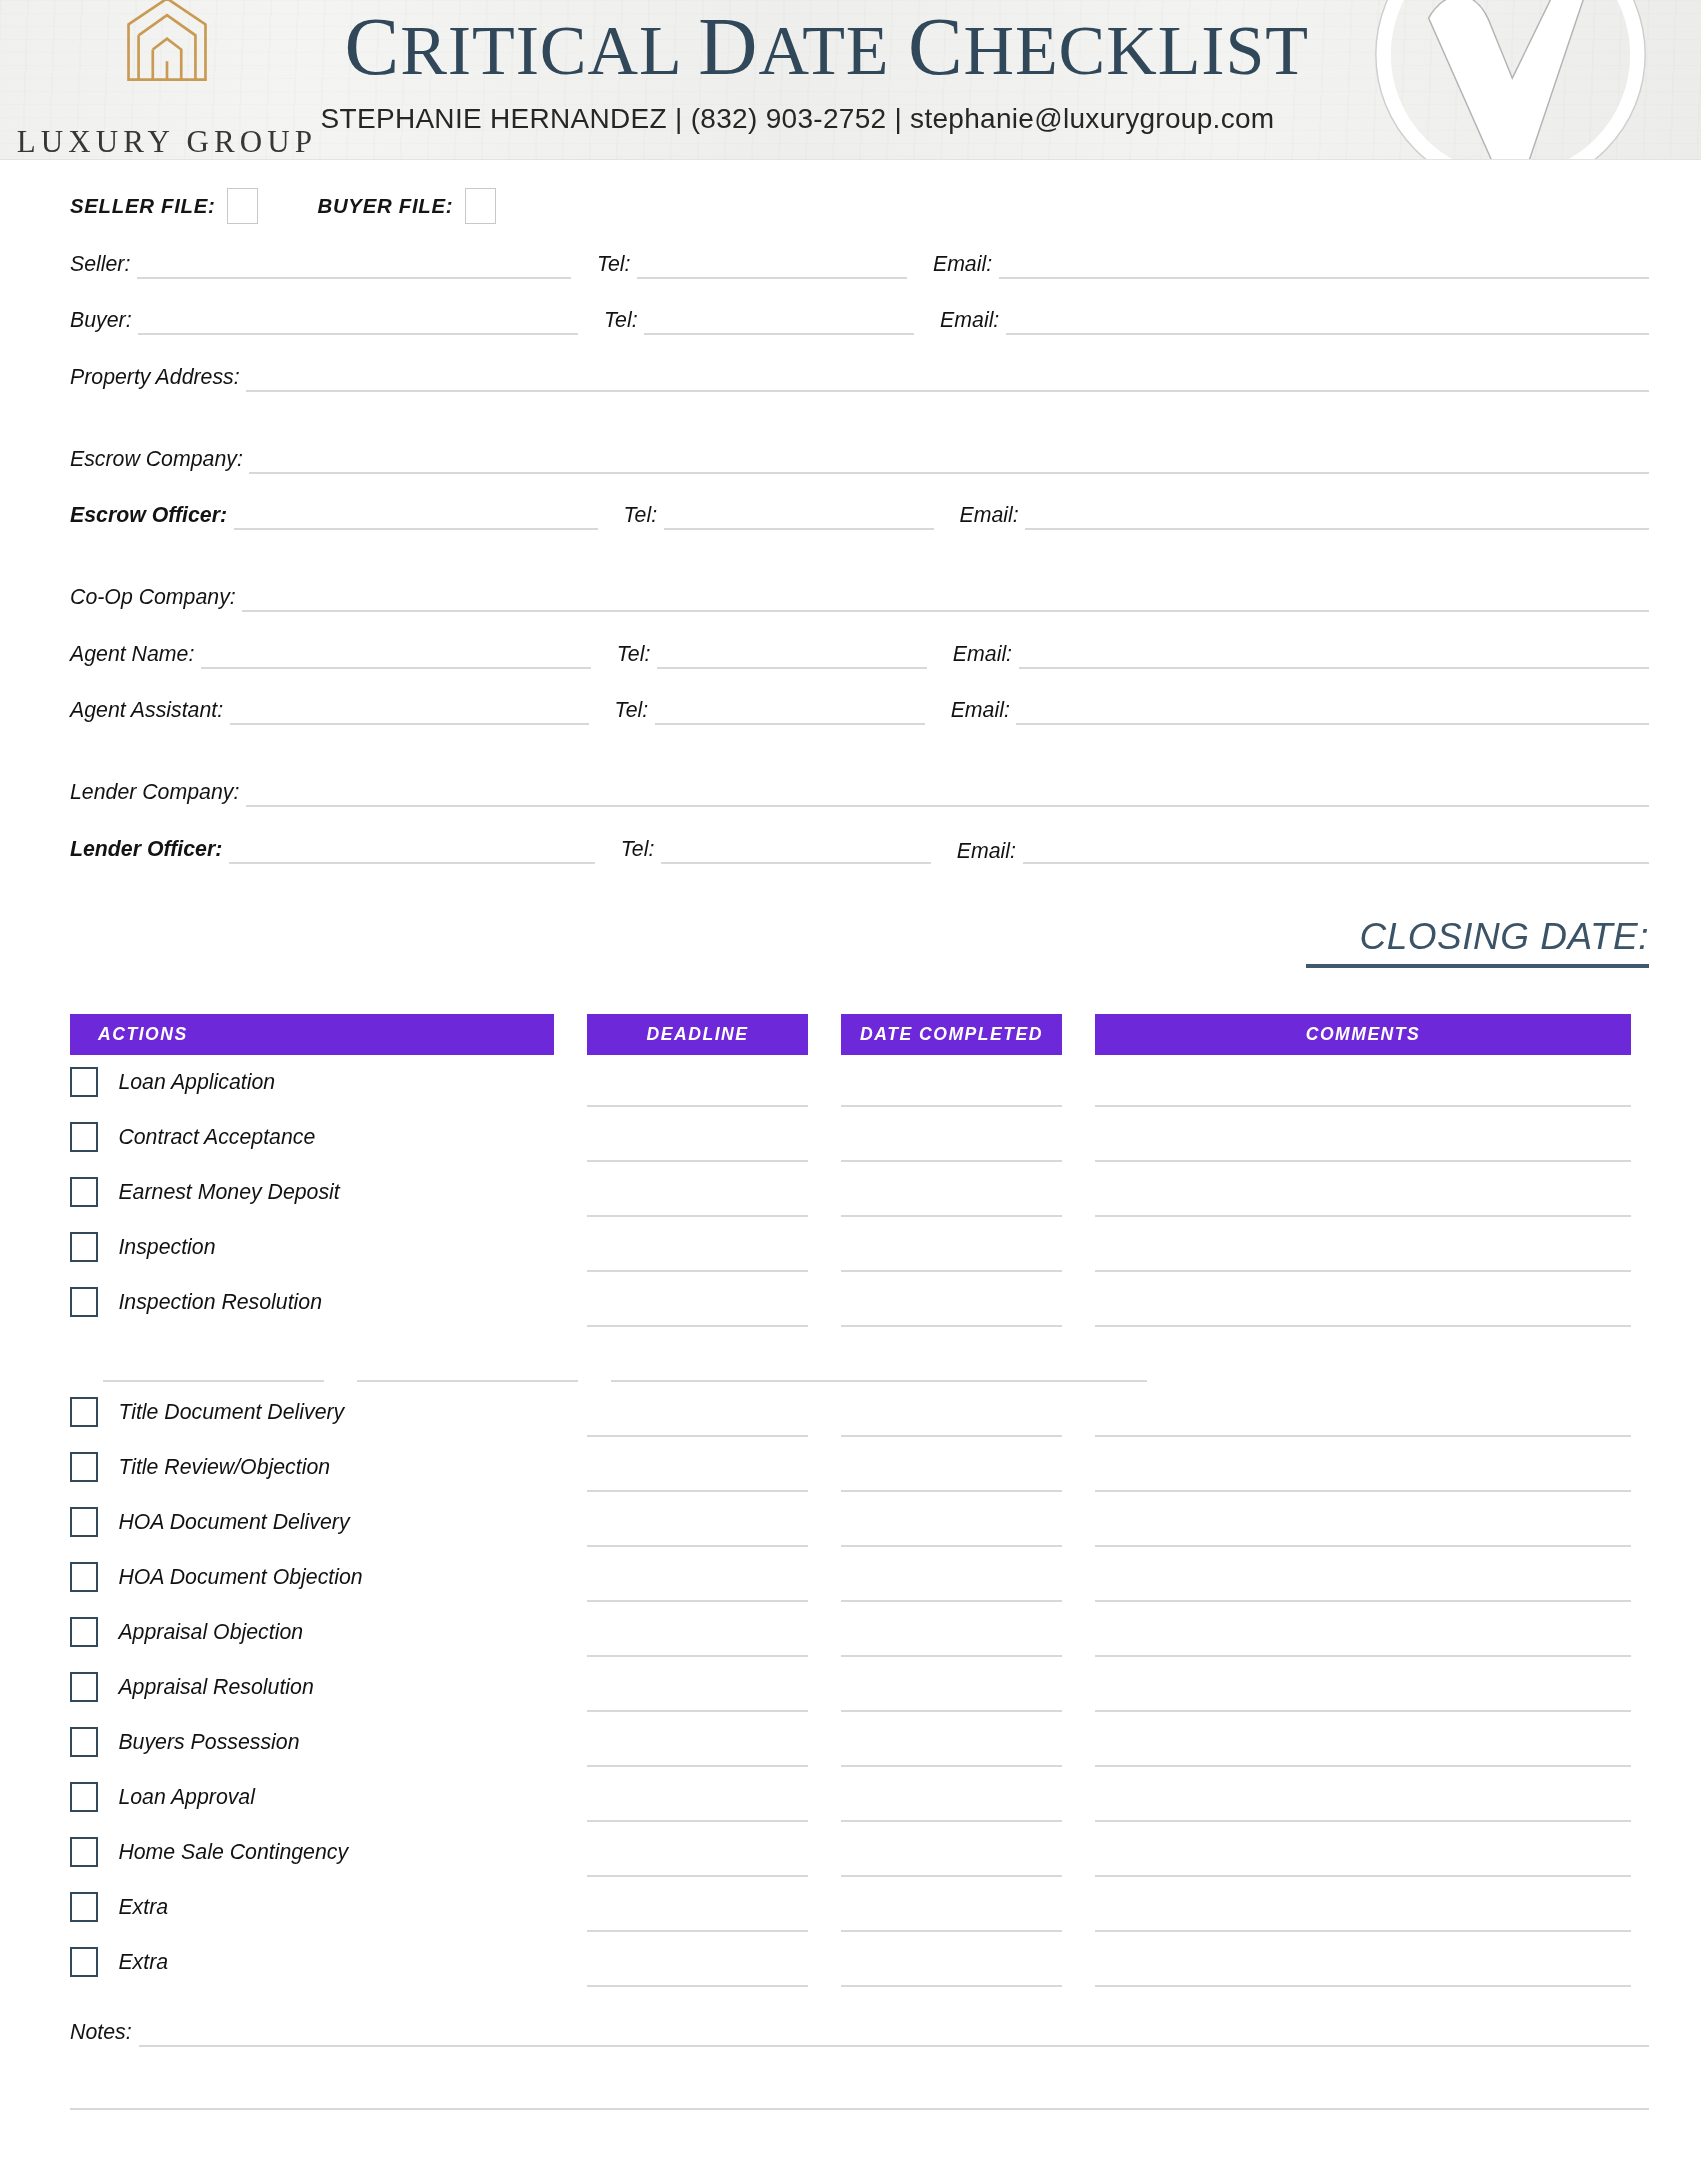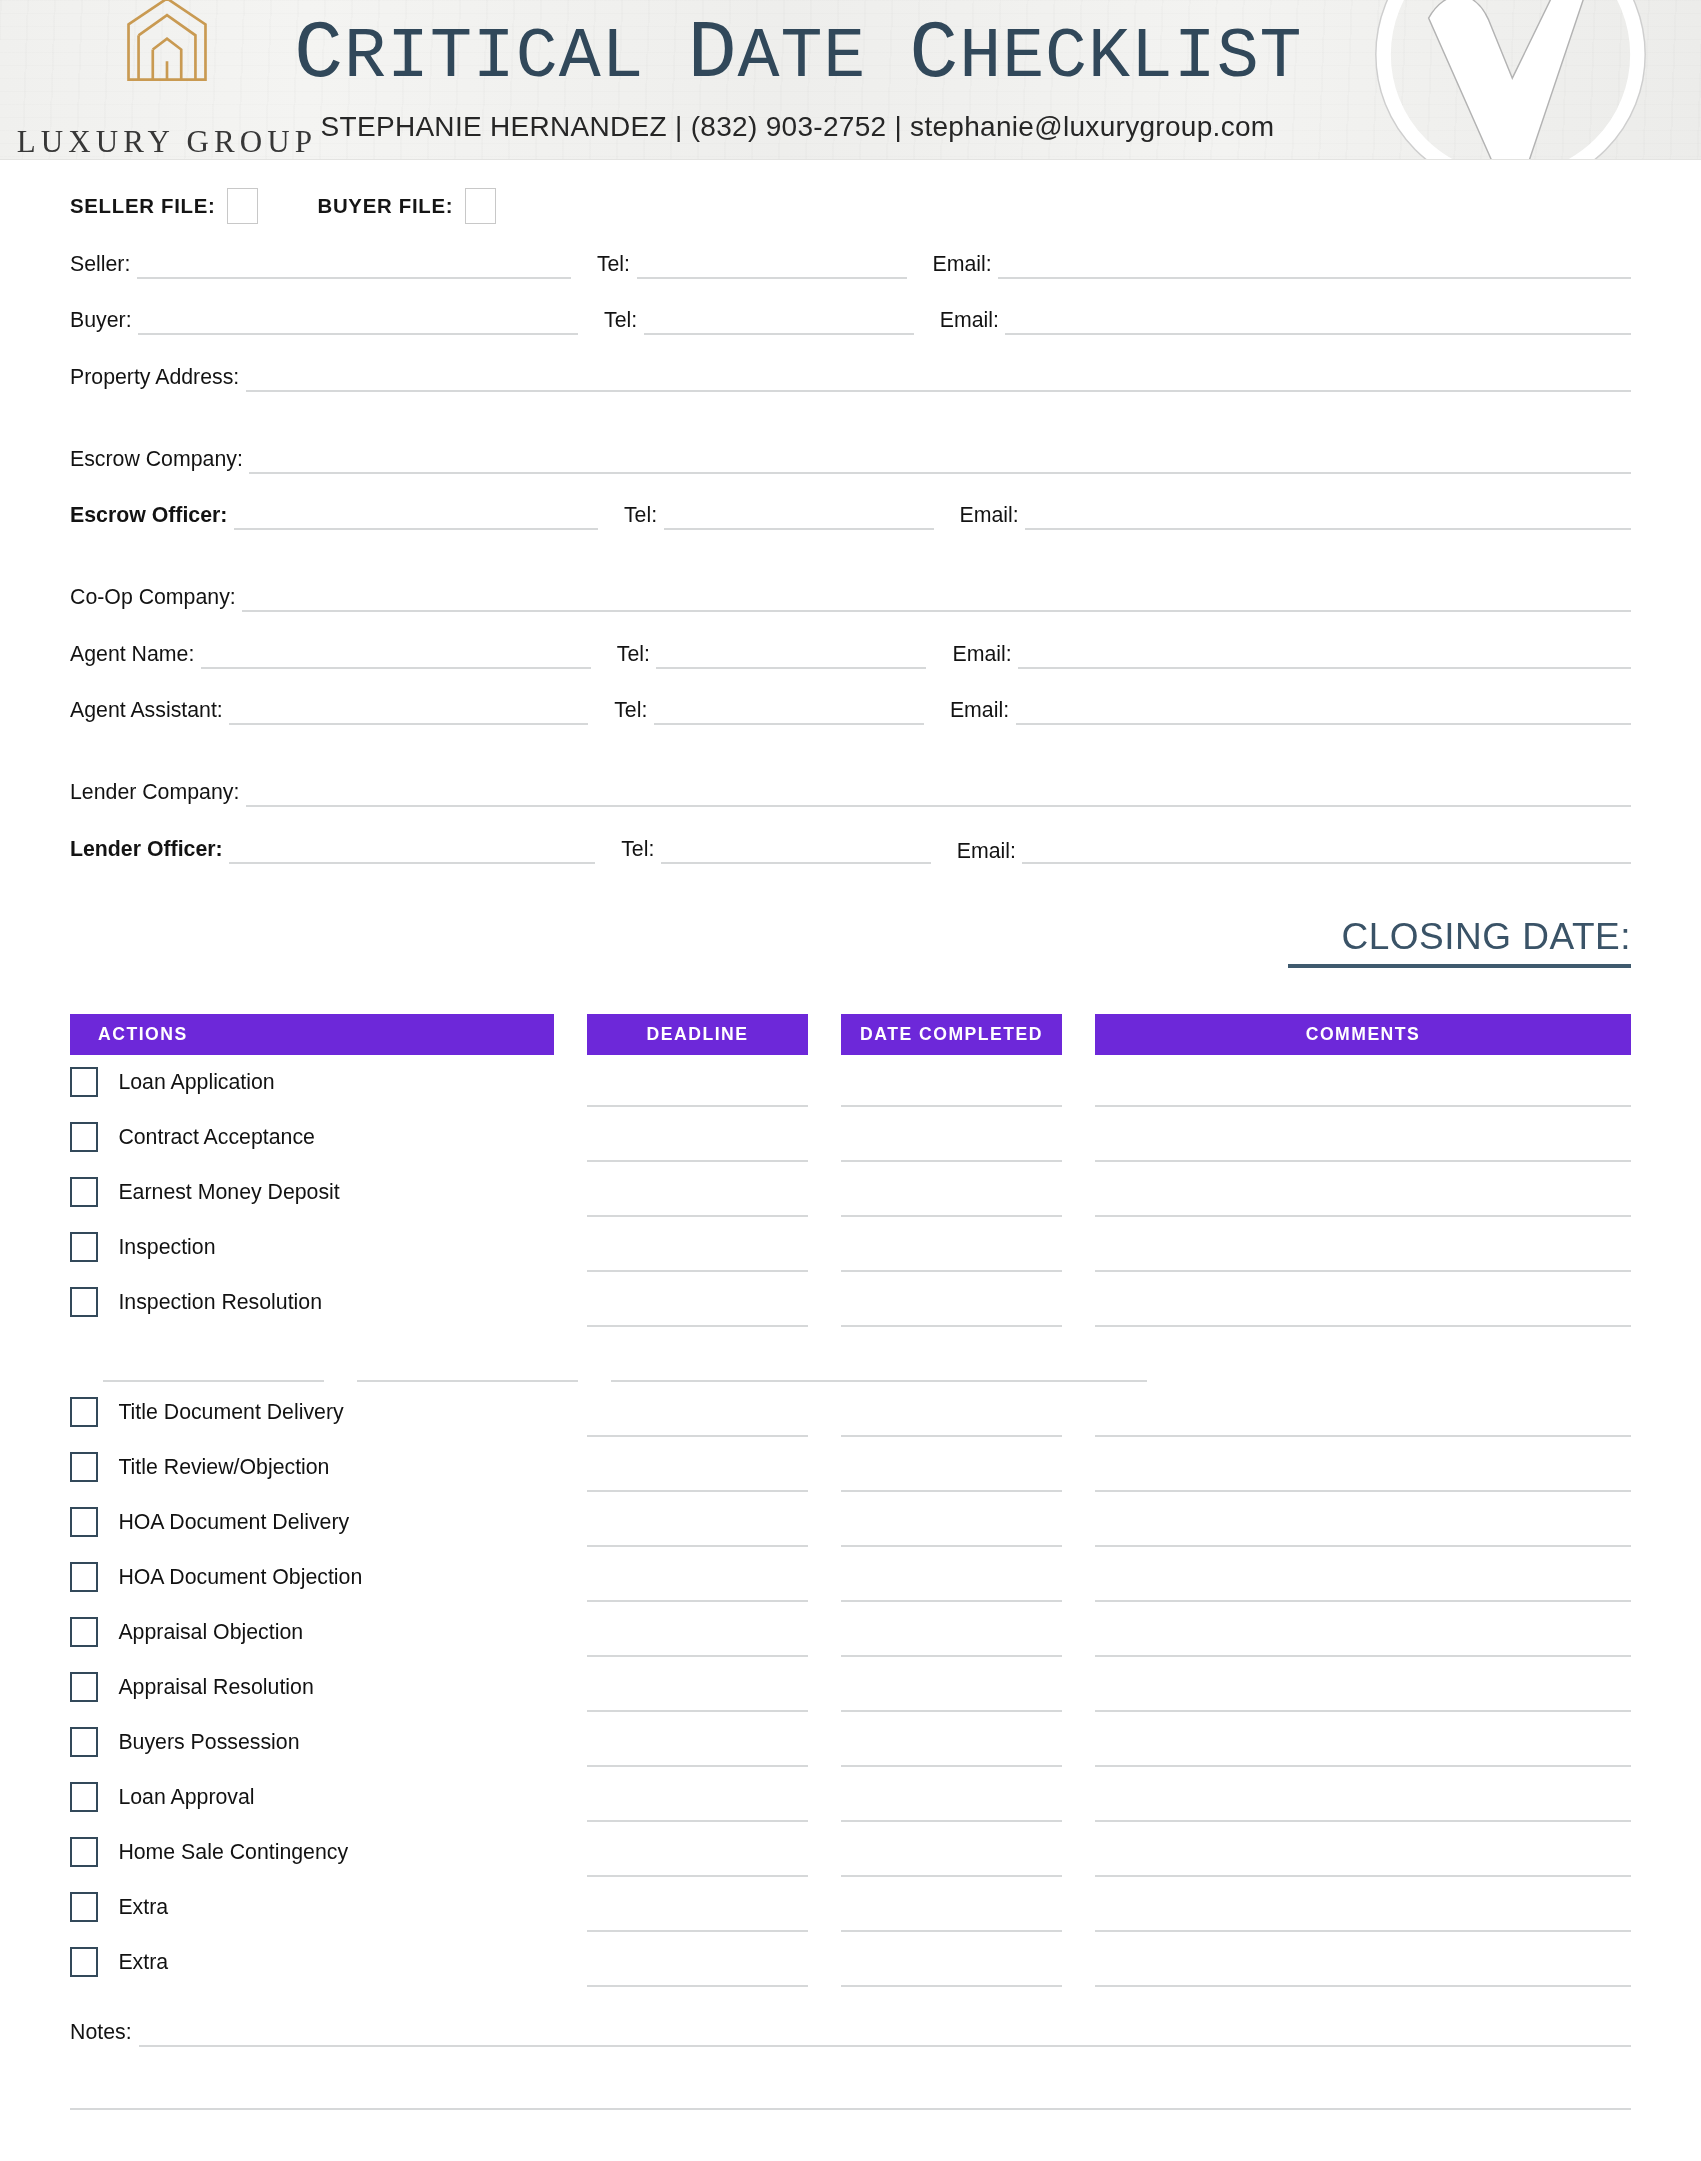--- a/index.html
+++ b/index.html
@@ -75,41 +75,42 @@
   
   .title-block {
     position: absolute;
     left: 278px;
     top: 0;
     width: 1039px;
     z-index: 3;
     text-align: center;
   }
   .doc-title {
-    font-family: Liberation Mono, monospace;
+    font-family: Liberation Serif, serif;
     font-size: 70px;
     line-height: 74px;
     color: #31485a;
-    margin: 16px;
+    margin: 8px;
     padding-top: 1.9px;
     font-weight: normal;
     letter-spacing: 0.9px;
     white-space: nowrap;
+    text-align: right;
   }
   .doc-title .cap { font-size: 82px; }
   .doc-subtitle {
     font-size: 28px;
     color: #262626;
     letter-spacing: 0.3px;
     margin-top: 15px;
     white-space: nowrap;
   }
 
   
-  .page { position: relative; padding: 0 70px 0 70px; }
+  .page { position: relative; padding: 0 52px 0 70px; font-style: italic; }
 
   
   .filetype-row {
     display: flex;
     align-items: center;
     margin-top: 30px;
     height: 32px;
   }
   .filetype-label {
     font-size: 20.4px;

